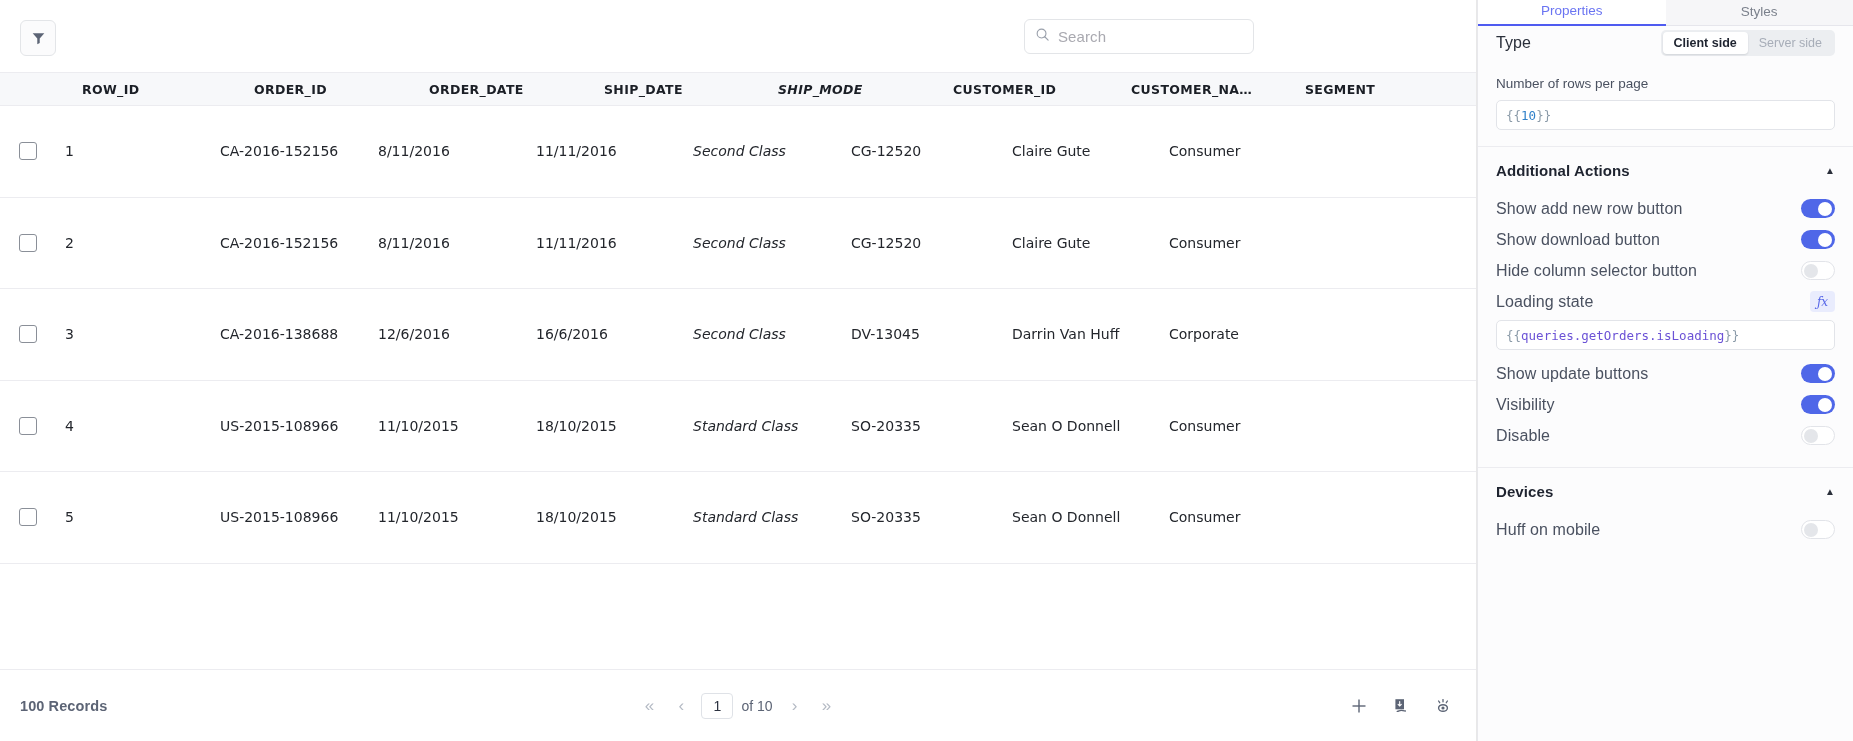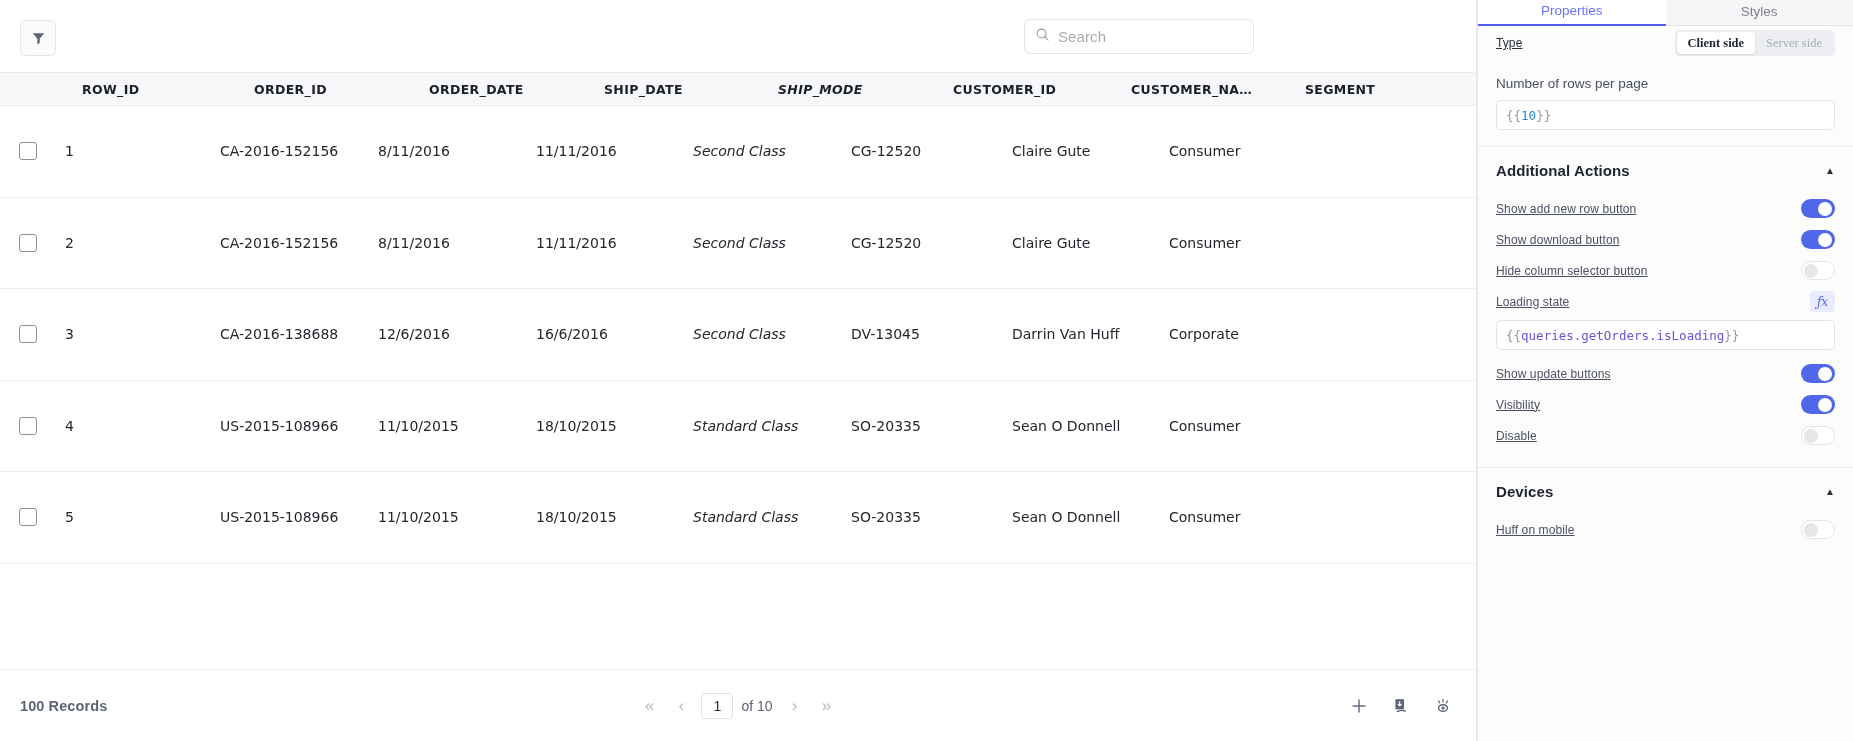--- a/index.html
+++ b/index.html
@@ -179,27 +179,27 @@
   .tab.inactive { color: #7b818c; background: #f6f6f8; border-bottom: 1px solid #e6e6ec; }
 
   .panel-body { flex: 1 1 auto; overflow: hidden; }
 
   .prop-row {
     display: flex; align-items: center; justify-content: space-between;
     padding: 0 18px 0 18px;
     min-height: 30px;
     text-align: center;
   }
-  .prop-label { font-size: 12px; color: #4a5160; letter-spacing: .1px; text-decoration: underline; }
+  .prop-label { font-size: 16px; color: #4a5160; letter-spacing: .1px; }
   .prop-label.dark { color: #2a2f3a; }
 
   .type-row { height: 34px; display:flex; align-items:center; justify-content: space-between; padding: 0 18px 0 18px; }
   .seg {
     display: flex; background: #eceef1; border-radius: 5px; padding: 2px;
-    height: 26px; align-items: flex-end; font-family: Liberation Serif, serif;
+    height: 26px; align-items: flex-end;
   }
   .seg-opt {
     font-size: 12.5px; padding: 0 11px; height: 22px; line-height: 22px;
     border-radius: 4px; cursor: pointer; white-space: nowrap;
   }
   .seg-opt.on  { background: #ffffff; color: #1f2430; font-weight: 600; box-shadow: 0 1px 2px rgba(20,24,40,.12); }
   .seg-opt.off { color: #a7adb8; }
 
   .field-label { font-size: 13.5px; color: #4a5160; padding: 0 18px; margin-top: 16px; }
   .code-input {

